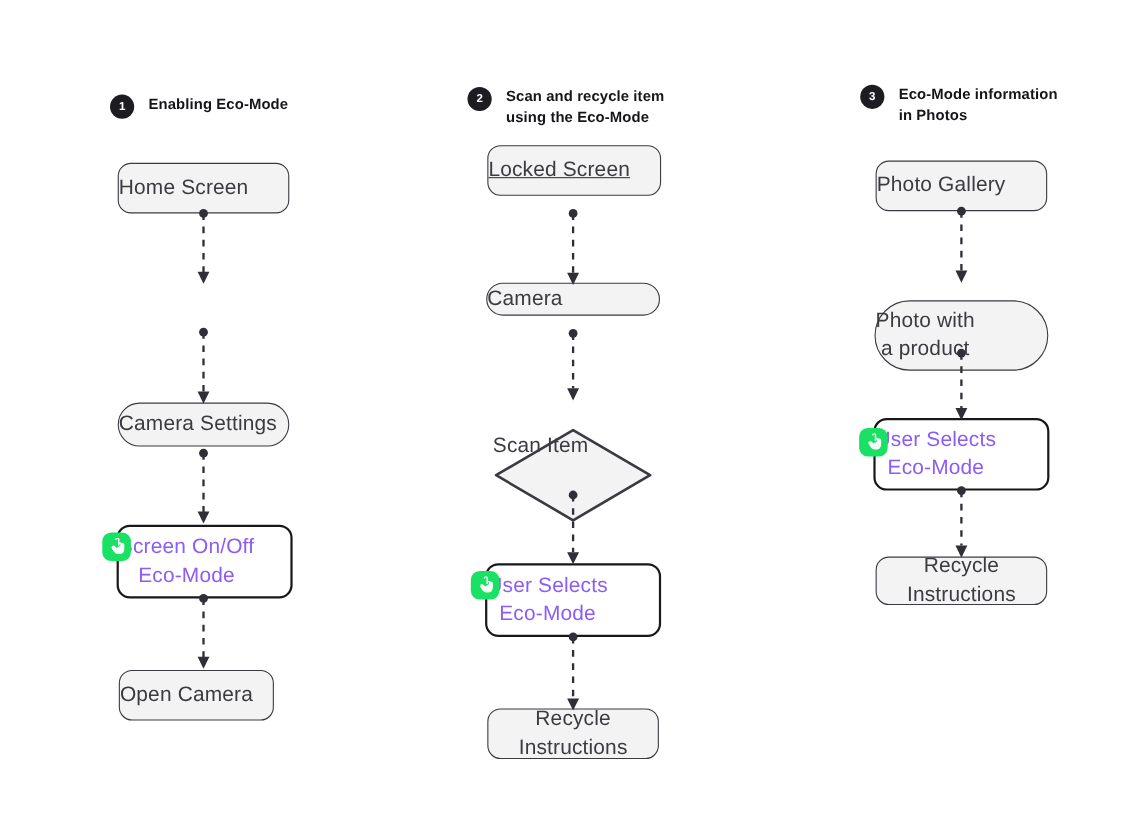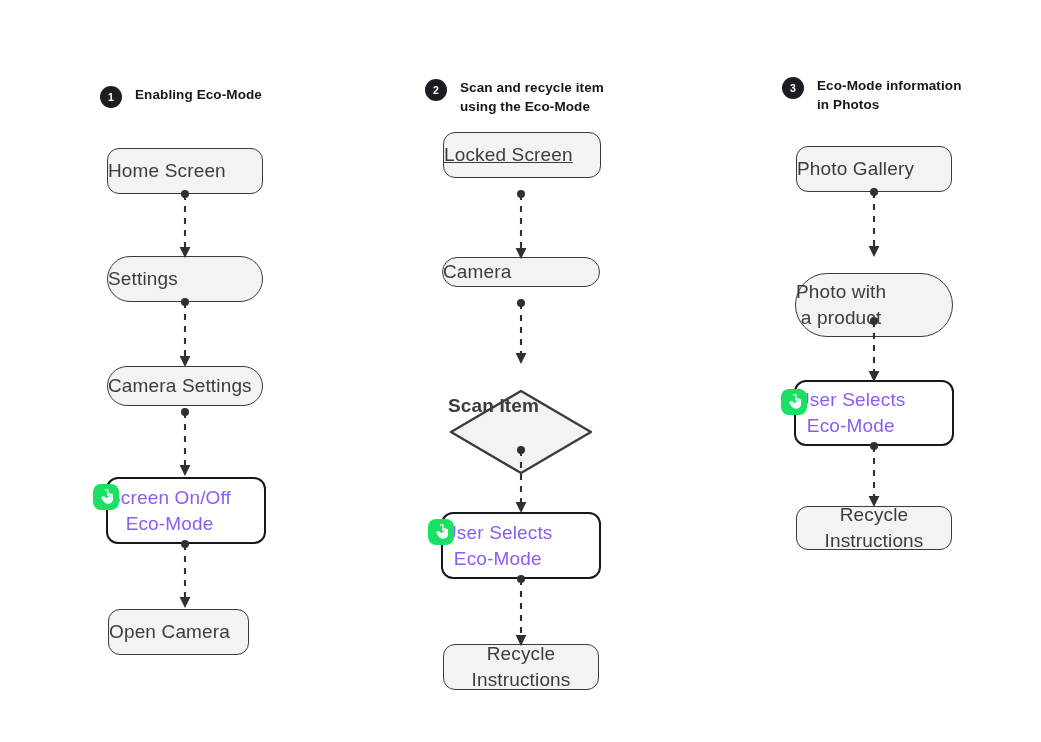--- a/index.html
+++ b/index.html
@@ -118,23 +118,20 @@
 
   <div class="col-header" style="left:100px; top:85px;">
     <div class="step-badge">1</div>
     <div class="col-title">Enabling Eco-Mode</div>
   </div>
 
   <div class="node rounded" style="left:107px; top:148px; width:156px; height:46px;">
     <span>Home Screen</span>
   </div>
 
-  <div class="node stadium" style="left:107px; top:256px; width:156px; height:46px;">
-    <span>Settings</span>
-  </div>
 
   <div class="node stadium" style="left:107px; top:366px; width:156px; height:40px;">
     <span>Camera Settings</span>
   </div>
 
   <div class="node action" style="left:106px; top:477px; width:160px; height:67px;">
     <span>Screen On/Off
 Eco-Mode</span>
   </div>
   <div class="tap-badge" style="left:93px; top:484px;">
@@ -185,21 +182,21 @@
   </div>
 
   <div class="node rounded" style="left:443px; top:132px; width:158px; height:46px;text-decoration:underline;">
     <span>Locked Screen</span>
   </div>
 
   <div class="node stadium" style="left:442px; top:257px; width:158px; height:30px;">
     <span>Camera</span>
   </div>
 
-  <div class="node diamond" style="left:448px; top:362px; width:146px; height:88px;font-weight:bold;">
+  <div class="node diamond" style="left:448px; top:362px; width:146px; height:88px;">
     <div class="diamond-shape">
       <svg viewBox="0 0 146 88" preserveAspectRatio="none">
         <path d="M73 3 L143 44 L73 85 L3 44 Z" fill="#f3f3f3" stroke="#3a3a42" stroke-width="2.4" stroke-linejoin="round"></path>
       </svg>
     </div>
     <span class="diamond-label">Scan Item</span>
   </div>
 
   <div class="node action" style="left:441px; top:512px; width:160px; height:67px;">
     <span>User Selects

